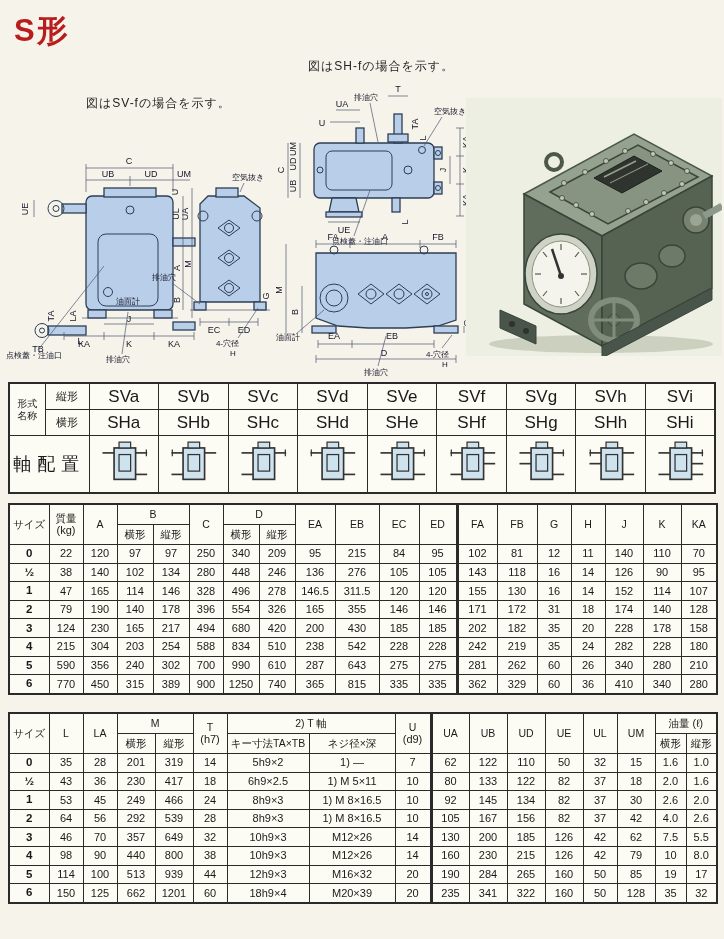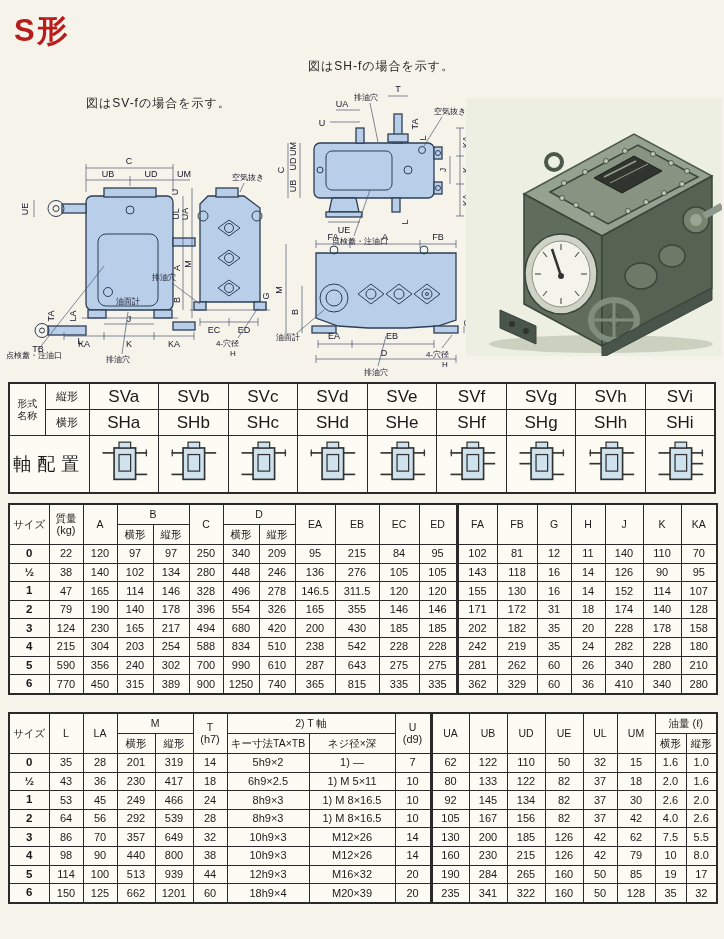--- a/index.html
+++ b/index.html
@@ -795,21 +795,21 @@
         <td>167</td>
         <td>156</td>
         <td>82</td>
         <td>37</td>
         <td>42</td>
         <td>4.0</td>
         <td>2.6</td>
       </tr>
       <tr>
         <td>3</td>
-        <td>86</td>
+        <td>46</td>
         <td>70</td>
         <td>357</td>
         <td>649</td>
         <td>32</td>
         <td>10h9×3</td>
         <td>M12×26</td>
         <td>14</td>
         <td>130</td>
         <td>200</td>
         <td>185</td>

